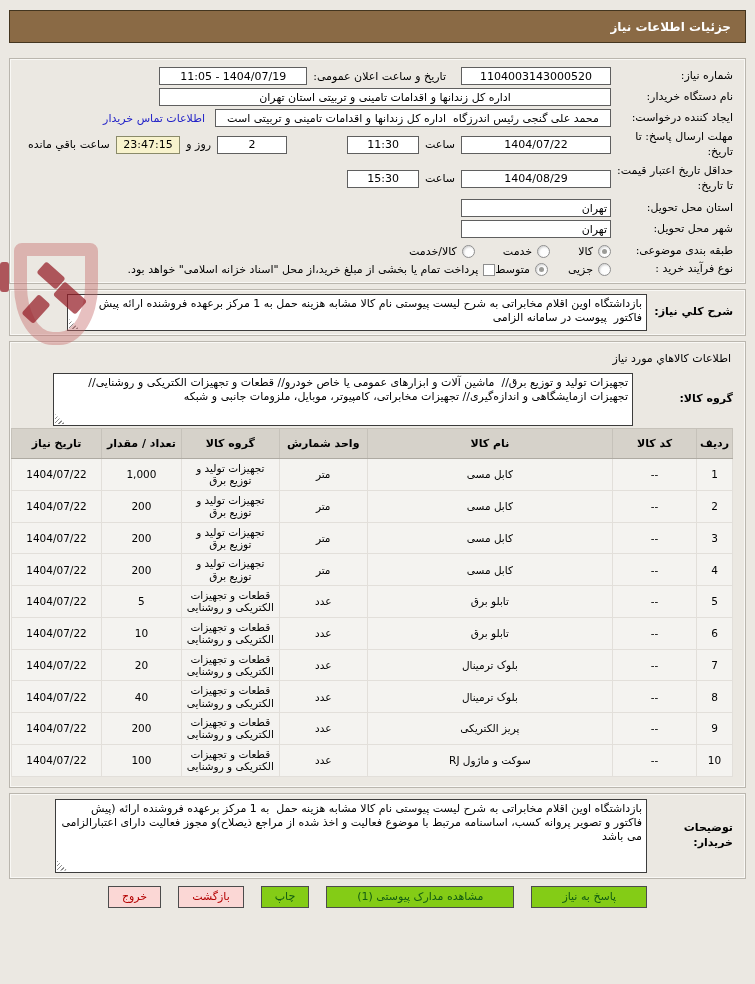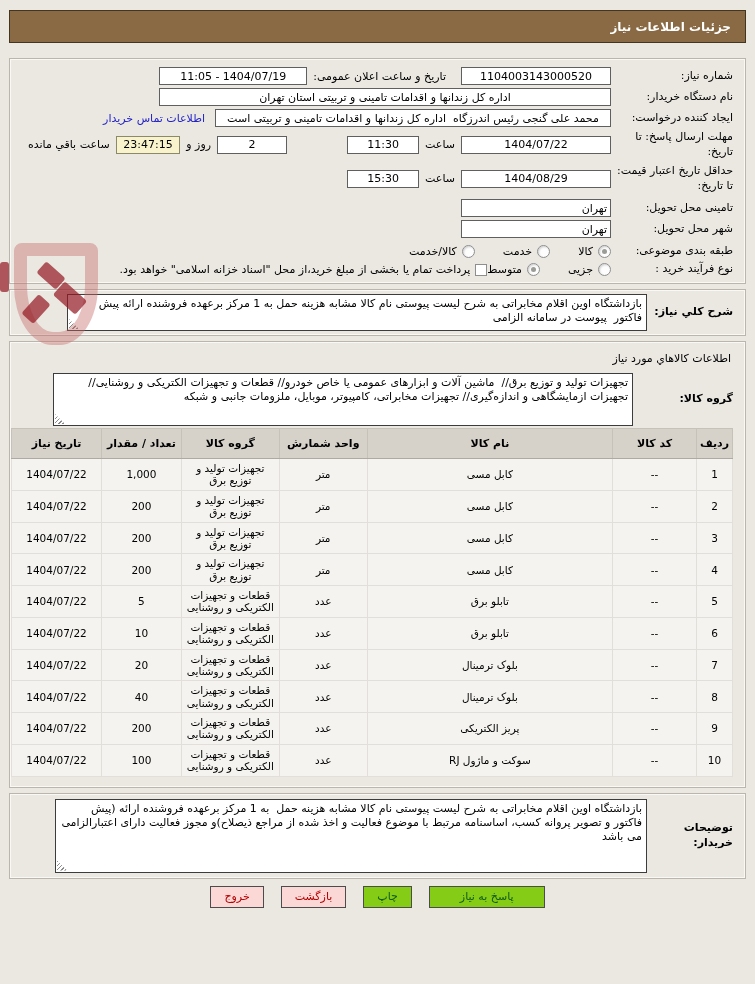--- a/index.html
+++ b/index.html
@@ -169,21 +169,21 @@
     </div>
 
     <div class="frow" style="margin-bottom:6px">
       <span class="flabel two">حداقل تاریخ اعتبار قیمت: تا تاریخ:</span>
       <input class="field" style="width: 150px;" readonly="" value="1404/08/29">
       <span class="inlbl">ساعت</span>
       <input class="field" style="width: 72px;" readonly="" value="15:30">
     </div>
 
     <div class="frow">
-      <span class="flabel">تامینی محل تحویل:</span>
+      <span class="flabel">استان محل تحویل:</span>
       <input class="field rt" style="width: 150px;" readonly="" value="تهران">
     </div>
 
     <div class="frow" style="margin-bottom:6px">
       <span class="flabel">شهر محل تحویل:</span>
       <input class="field rt" style="width: 150px;" readonly="" value="تهران">
     </div>
 
     <div class="frow">
       <span class="flabel">طبقه بندی موضوعی:</span>
@@ -196,21 +196,21 @@
         <span>خدمت</span>
       </span>
       <span class="opt">
         <span class="radio"></span>
         <span>کالا/خدمت</span>
       </span>
     </div>
 
     <div class="frow" style="margin-bottom:0">
       <span class="flabel">نوع فرآیند خرید :</span>
-      <span class="opt" style="margin-left:28px">
+      <span class="opt" style="margin-left:20px">
         <span class="radio"></span>
         <span>جزیی</span>
       </span>
       <span class="opt" style="">
         <span class="radio checked"></span>
         <span>متوسط</span>
       </span>
       <span class="opt">
         <span class="checkbox"></span>
         <span>پرداخت تمام یا بخشی از مبلغ خرید،از محل "اسناد خزانه اسلامی" خواهد بود.</span>
@@ -361,20 +361,21 @@
       <span class="flabel bold" style="width:64px">توضیحات خریدار:</span>
       <span class="ta-wrap" style="width:592px; margin-right:22px">
         <textarea rows="5" style="height: 74px;" readonly="">بازداشتگاه اوین اقلام مخابراتی به شرح لیست پیوستی نام کالا مشابه هزینه حمل  به 1 مرکز برعهده فروشنده ارائه (پیش فاکتور و تصویر پروانه کسب، اساسنامه مرتبط با موضوع فعالیت و اخذ شده از مراجع ذیصلاح)و مجوز فعالیت دارای اعتبارالزامی می باشد</textarea>
         <span class="resize-grip"></span>
       </span>
     </div>
   </div>
 
   <div class="btnrow">
     <button class="btn green wide">پاسخ به نیاز</button>
+    <button class="btn green wide">مشاهده مدارک پیوستی (1)</button>
     <button class="btn green">چاپ</button>
     <button class="btn pink">بازگشت</button>
     <button class="btn pink">خروج</button>
   </div>
 
   <div class="wm wm-shield"></div>
   <div class="wm wm-bar wm-b1"></div>
   <div class="wm wm-bar wm-b2"></div>
   <div class="wm wm-bar wm-b3"></div>
   <div class="wm wm-bar wm-b4"></div>

